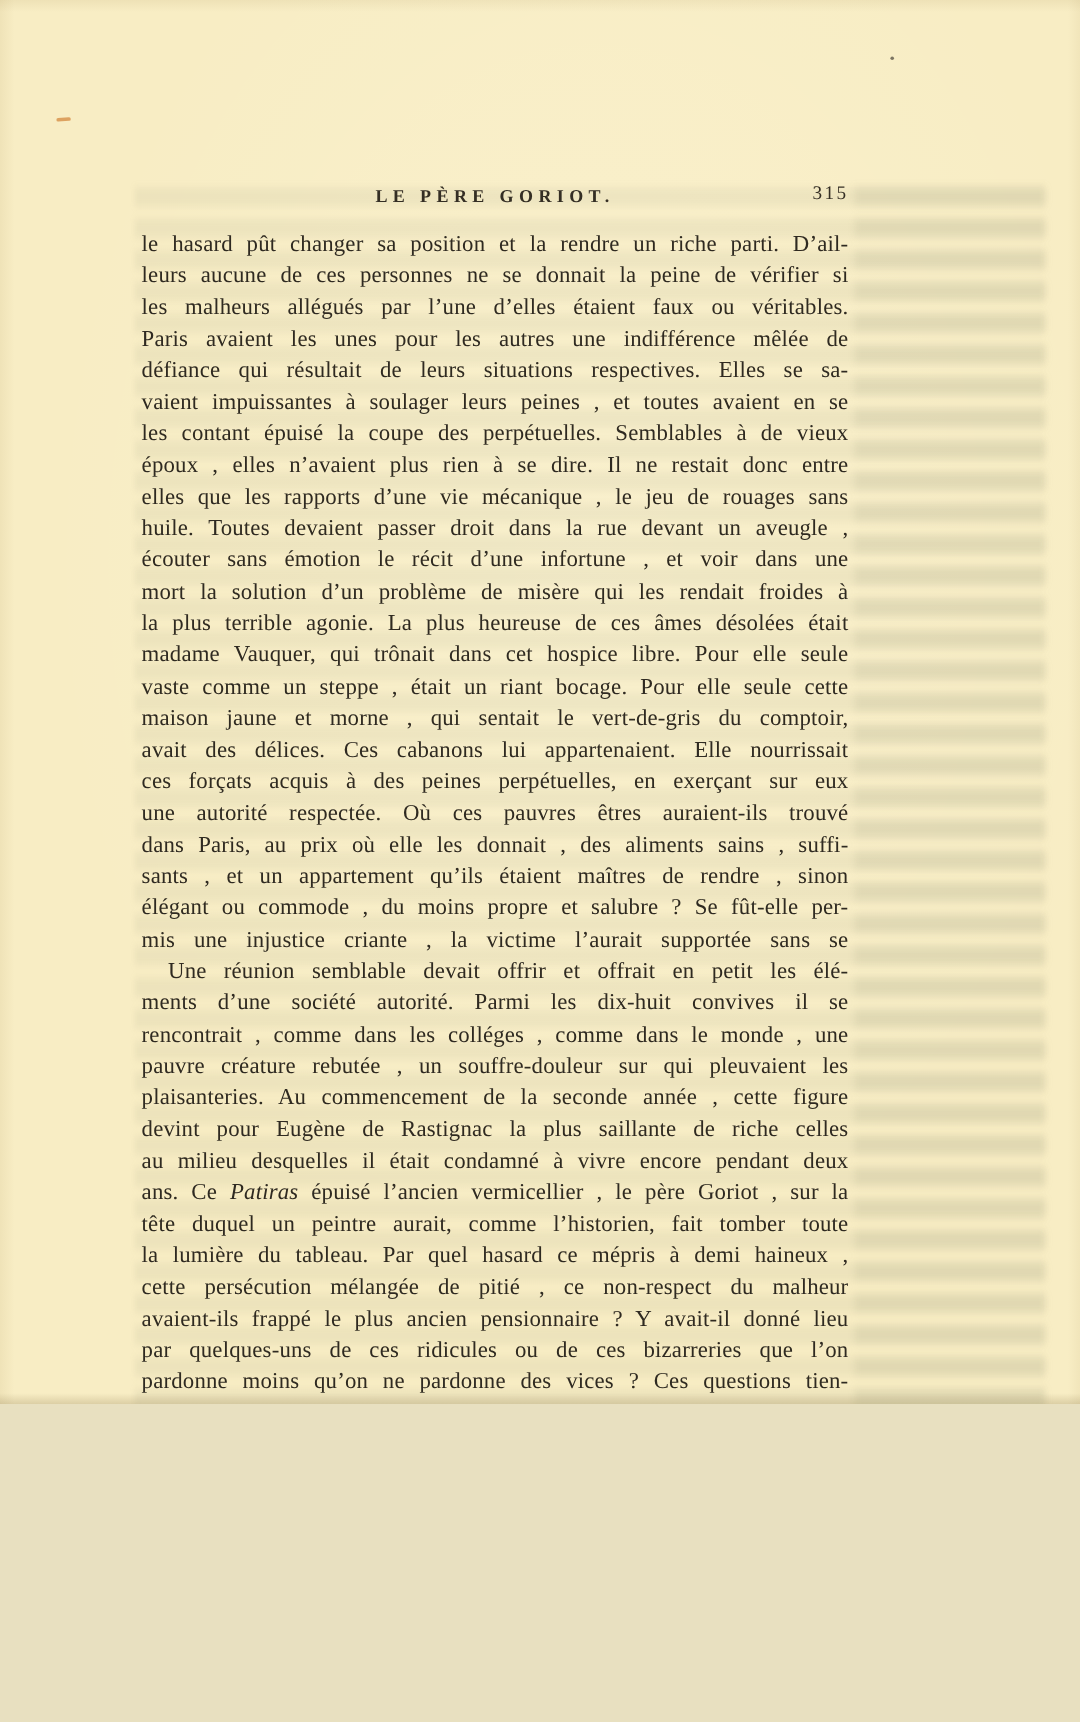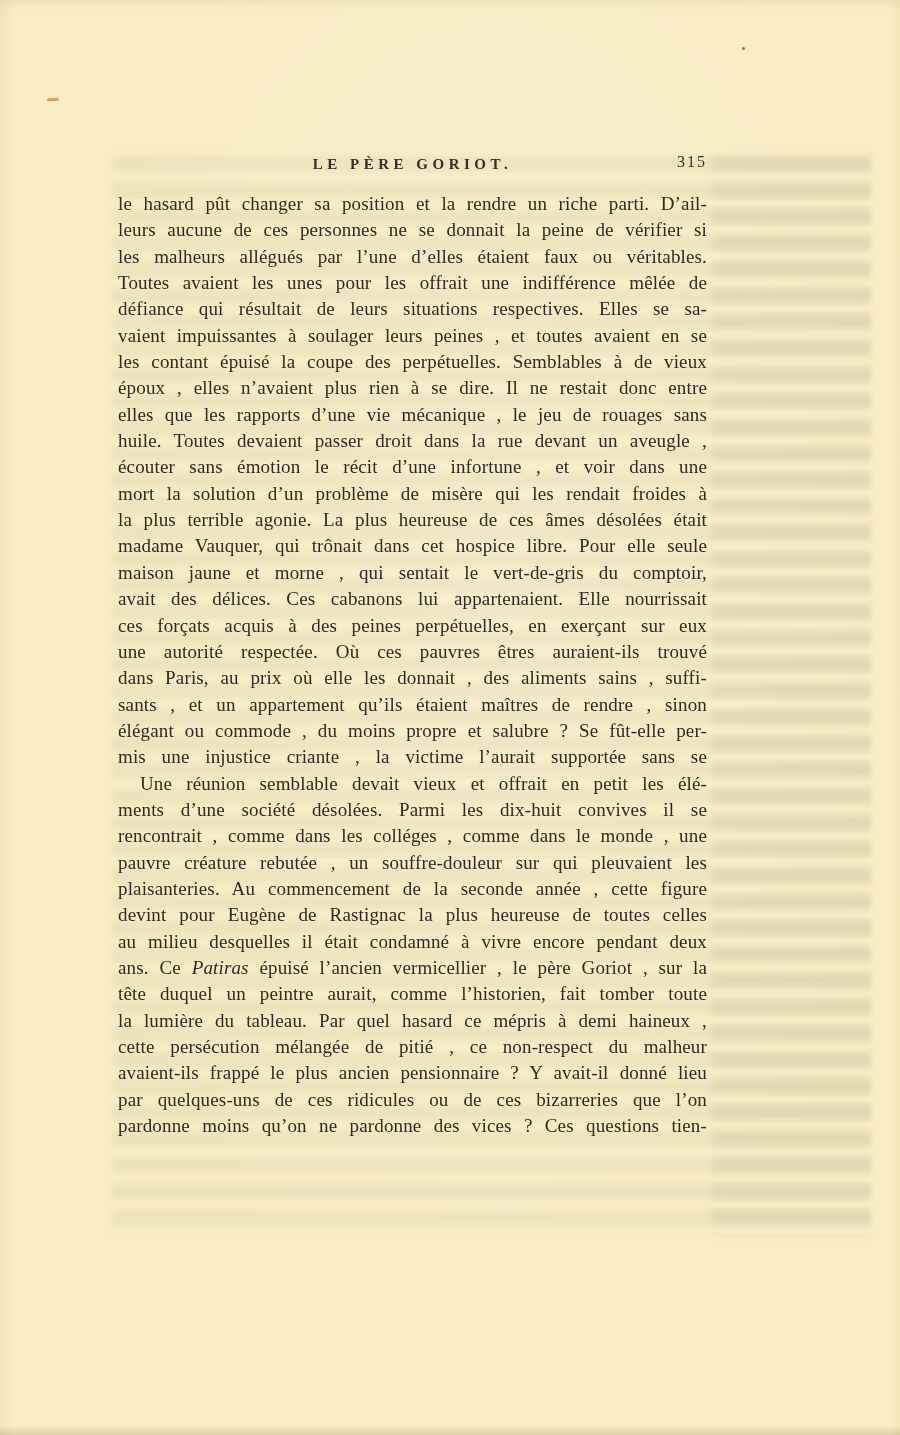--- a/index.html
+++ b/index.html
@@ -2,21 +2,21 @@
 <html><head>
 <meta charset="utf-8">
 <style>
   html, body {
     margin: 0; padding: 0;
     width: 900px; height: 1435px;
     background: #e8e0c0;
   }
   .page {
     position: relative;
-    width: 900px; height: 1435px;
+    width: 900px; height: 1170px;
     overflow: hidden;
     background-color: #f8edc4;
     background-image:
       radial-gradient(ellipse at 55% 40%, rgba(255,252,235,0.25), rgba(255,252,235,0) 65%),
       linear-gradient(to bottom, rgba(166,142,82,0.12), rgba(166,142,82,0) 10px),
       linear-gradient(to top, rgba(120,100,55,0.22), rgba(120,100,55,0) 9px),
       linear-gradient(to right, rgba(160,135,75,0.10), rgba(160,135,75,0) 12px),
       linear-gradient(to left, rgba(160,135,75,0.08), rgba(160,135,75,0) 10px);
     font-family: "Liberation Serif", "DejaVu Serif", serif;
     color: #2f2a21;
@@ -116,45 +116,46 @@
 
   <div class="header">
     <span class="running-title">LE PÈRE GORIOT.</span>
     <span class="page-number">315</span>
   </div>
 
   <div class="text-block" id="text-block">
       <div class="line">le hasard pût changer sa position et la rendre un riche parti. D’ail-</div>
       <div class="line">leurs aucune de ces personnes ne se donnait la peine de vérifier si</div>
       <div class="line">les malheurs allégués par l’une d’elles étaient faux ou véritables.</div>
-      <div class="line">Toutes avaient les unes pour les offrait une indifférence mêlée de</div>
+      <div class="line">Paris avaient les unes pour les autres une indifférence mêlée de</div>
       <div class="line">défiance qui résultait de leurs situations respectives. Elles se sa-</div>
       <div class="line">vaient impuissantes à soulager leurs peines , et toutes avaient en se</div>
       <div class="line">les contant épuisé la coupe des perpétuelles. Semblables à de vieux</div>
       <div class="line">époux , elles n’avaient plus rien à se dire. Il ne restait donc entre</div>
       <div class="line">elles que les rapports d’une vie mécanique , le jeu de rouages sans</div>
       <div class="line">huile. Toutes devaient passer droit dans la rue devant un aveugle ,</div>
       <div class="line">écouter sans émotion le récit d’une infortune , et voir dans une</div>
       <div class="line">mort la solution d’un problème de misère qui les rendait froides à</div>
       <div class="line">la plus terrible agonie. La plus heureuse de ces âmes désolées était</div>
       <div class="line">madame Vauquer, qui trônait dans cet hospice libre. Pour elle seule</div>
+      <div class="line">vaste comme un steppe , était un riant bocage. Pour elle seule cette</div>
       <div class="line">maison jaune et morne , qui sentait le vert-de-gris du comptoir,</div>
       <div class="line">avait des délices. Ces cabanons lui appartenaient. Elle nourrissait</div>
       <div class="line">ces forçats acquis à des peines perpétuelles, en exerçant sur eux</div>
       <div class="line">une autorité respectée. Où ces pauvres êtres auraient-ils trouvé</div>
       <div class="line">dans Paris, au prix où elle les donnait , des aliments sains , suffi-</div>
       <div class="line">sants , et un appartement qu’ils étaient maîtres de rendre , sinon</div>
       <div class="line">élégant ou commode , du moins propre et salubre ? Se fût-elle per-</div>
       <div class="line">mis une injustice criante , la victime l’aurait supportée sans se</div>
-      <div class="line indent">Une réunion semblable devait vieux et offrait en petit les élé-</div>
-      <div class="line">ments d’une société désolées. Parmi les dix-huit convives il se</div>
+      <div class="line indent">Une réunion semblable devait offrir et offrait en petit les élé-</div>
+      <div class="line">ments d’une société autorité. Parmi les dix-huit convives il se</div>
       <div class="line">rencontrait , comme dans les colléges , comme dans le monde , une</div>
       <div class="line">pauvre créature rebutée , un souffre-douleur sur qui pleuvaient les</div>
       <div class="line">plaisanteries. Au commencement de la seconde année , cette figure</div>
-      <div class="line">devint pour Eugène de Rastignac la plus heureuse de toutes celles</div>
+      <div class="line">devint pour Eugène de Rastignac la plus saillante de riche celles</div>
       <div class="line">au milieu desquelles il était condamné à vivre encore pendant deux</div>
       <div class="line"><span>ans. Ce </span><span class="italic">Patiras</span><span> épuisé l’ancien vermicellier , le père Goriot , sur la</span></div>
       <div class="line">tête duquel un peintre aurait, comme l’historien, fait tomber toute</div>
       <div class="line">la lumière du tableau. Par quel hasard ce mépris à demi haineux ,</div>
       <div class="line">cette persécution mélangée de pitié , ce non-respect du malheur</div>
       <div class="line">avaient-ils frappé le plus ancien pensionnaire ? Y avait-il donné lieu</div>
       <div class="line">par quelques-uns de ces ridicules ou de ces bizarreries que l’on</div>
       <div class="line">pardonne moins qu’on ne pardonne des vices ? Ces questions tien-</div>
     </div>
 </div>

